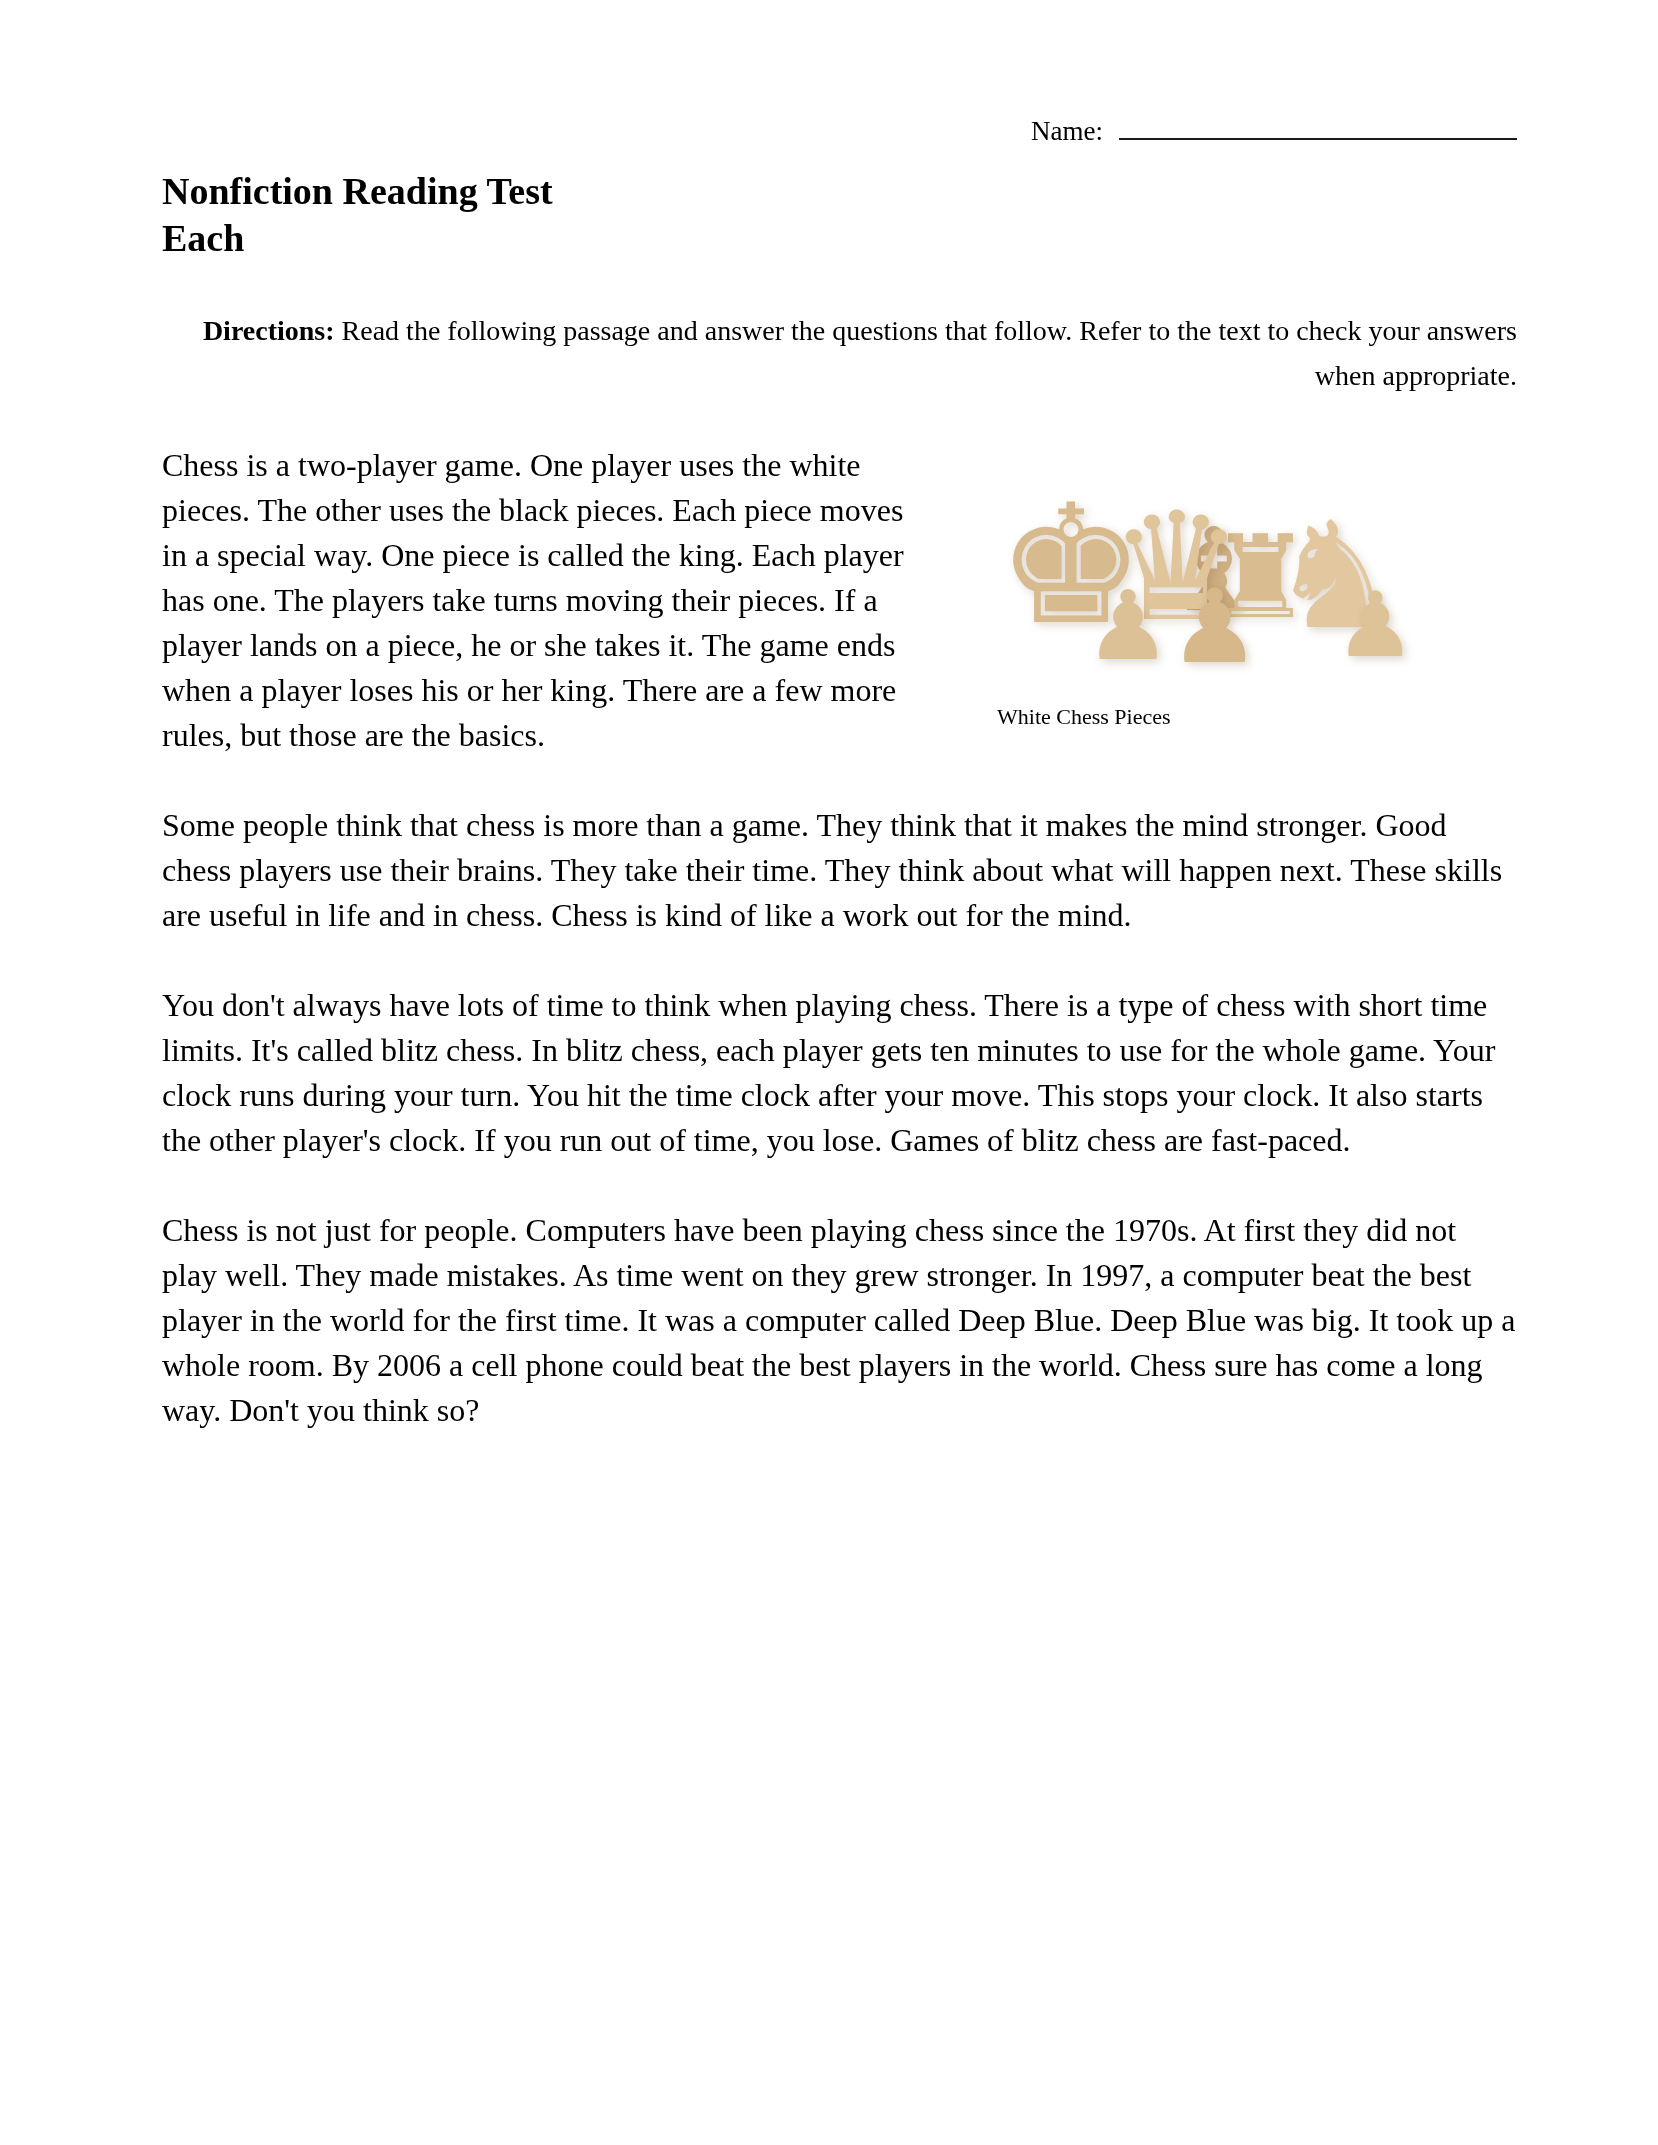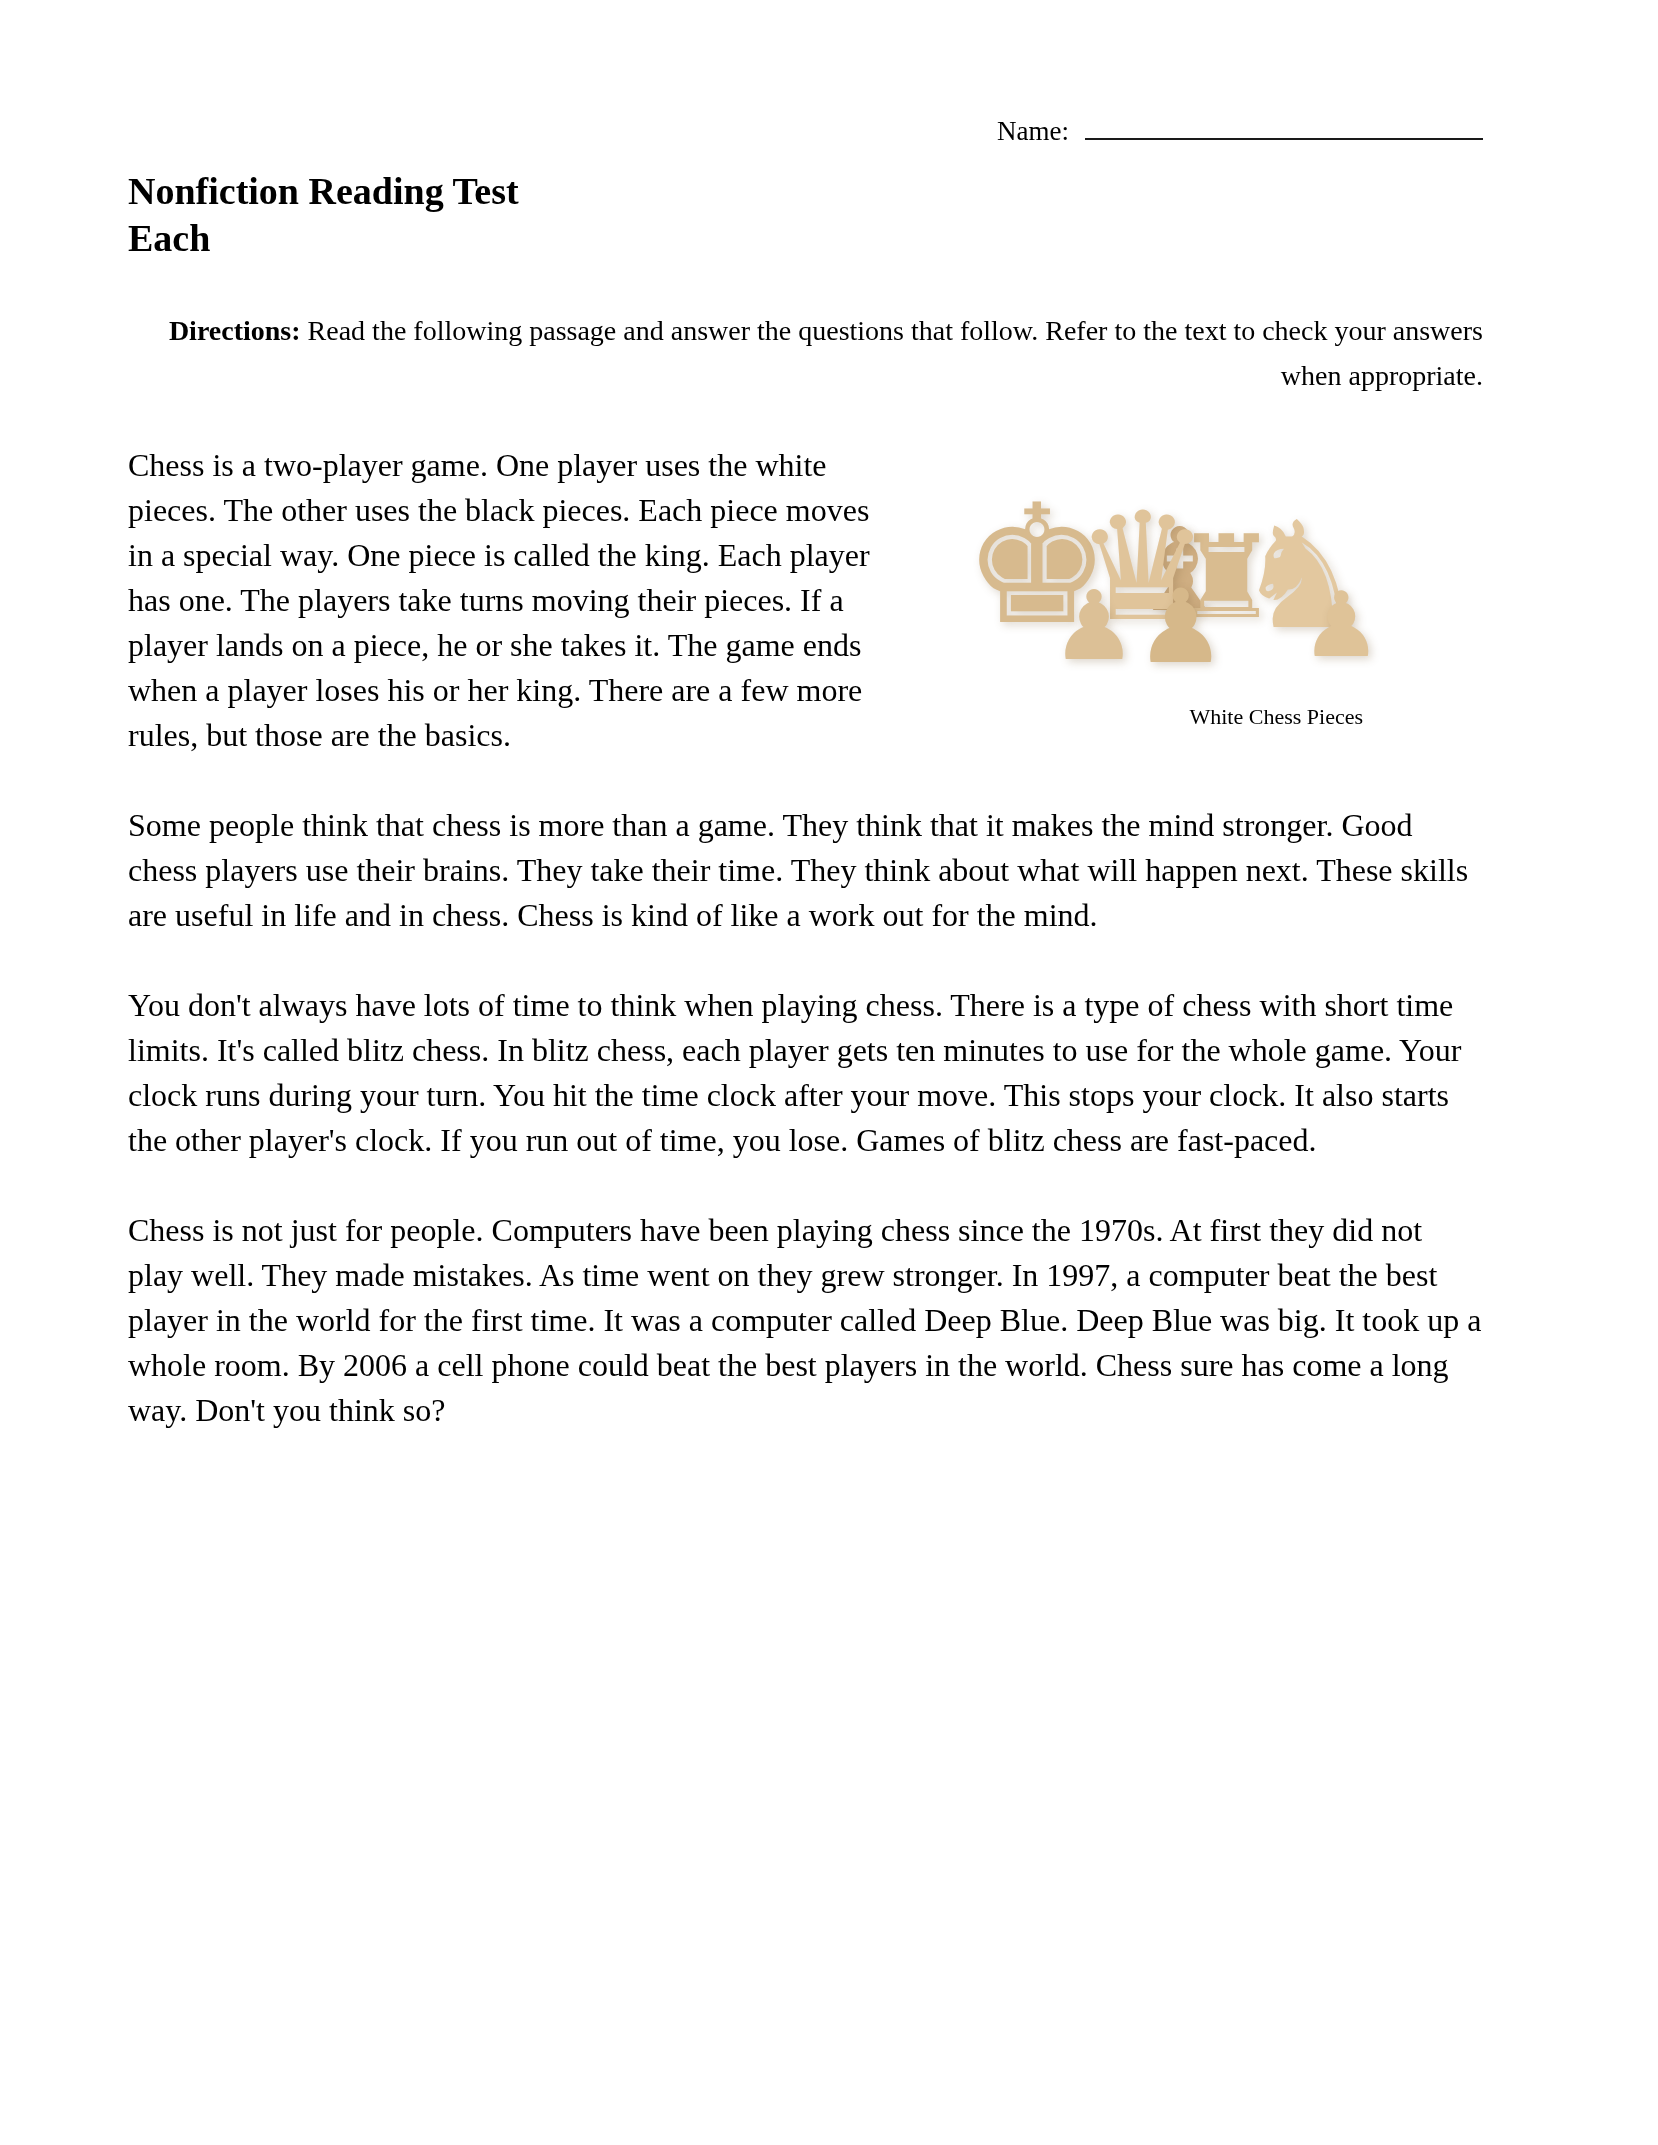--- a/index.html
+++ b/index.html
@@ -9,21 +9,21 @@
     height: 2145px;
     background: #ffffff;
     color: #000000;
     font-family: "Liberation Serif", "DejaVu Serif", serif;
     overflow: hidden;
     margin: 0 auto;
   }
   .content {
     position: absolute;
     top: 112px;
-    left: 128px;
+    left: 162px;
     width: 1355px; 
   }
 
   
   .name-row {
     text-align: right;
     font-size: 27px;
     line-height: 36px;
     height: 40px;
     white-space: nowrap;
@@ -86,21 +86,21 @@
   .pc-queen  { left: 112px; bottom: 48px; font-size: 150px; color: #e0c49a; z-index: 2; }
   .pc-bishop { left: 165px; bottom: 62px; font-size: 115px; color: #cfae82; z-index: 1; }
   .pc-rook   { left: 212px; bottom: 55px; font-size: 115px; color: #d9bc90; z-index: 1; }
   .pc-knight { left: 272px; bottom: 40px; font-size: 148px; color: #e3c89f; z-index: 2; }
   .pc-pawn1  { left:  88px; bottom: 16px; font-size:  96px; color: #dcc096; z-index: 3; }
   .pc-pawn2  { left: 172px; bottom: 12px; font-size: 102px; color: #d6b88a; z-index: 3; }
   .pc-pawn3  { left: 338px; bottom: 20px; font-size:  90px; color: #dfc398; z-index: 3; }
   .figure-caption {
     width: 400px;
     margin: 14px 0 0 40px;
-    text-align: right;
+    text-align: left;
     font-size: 22px;
     line-height: 26px;
   }
 </style>
 </head>
 <body>
 
 <div class="page">
   <div class="content">
 

